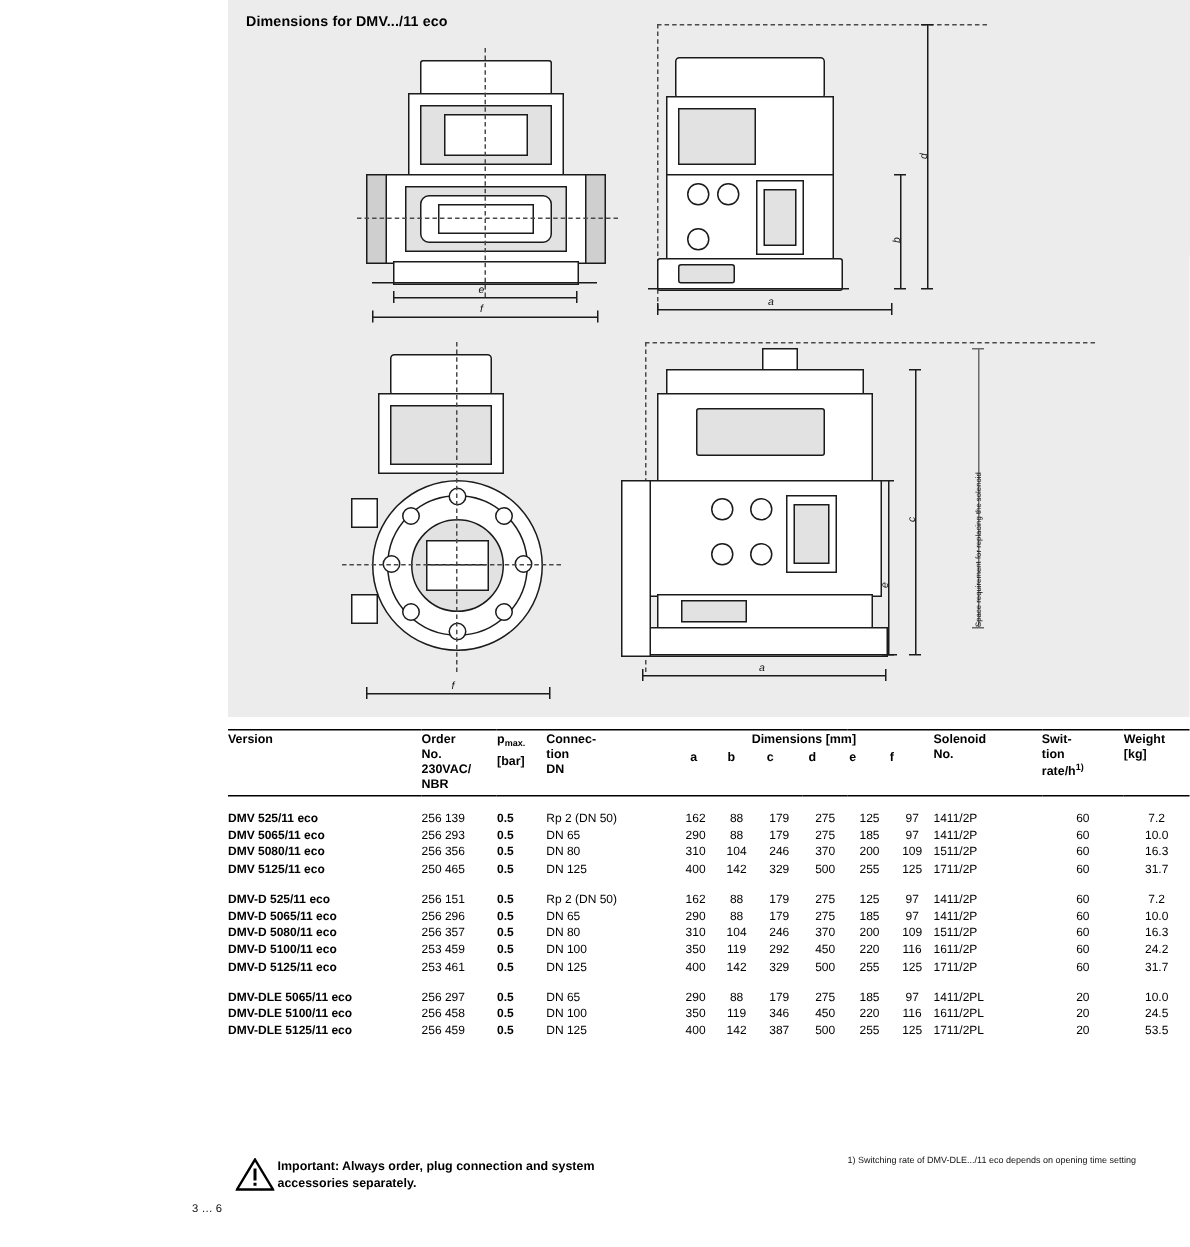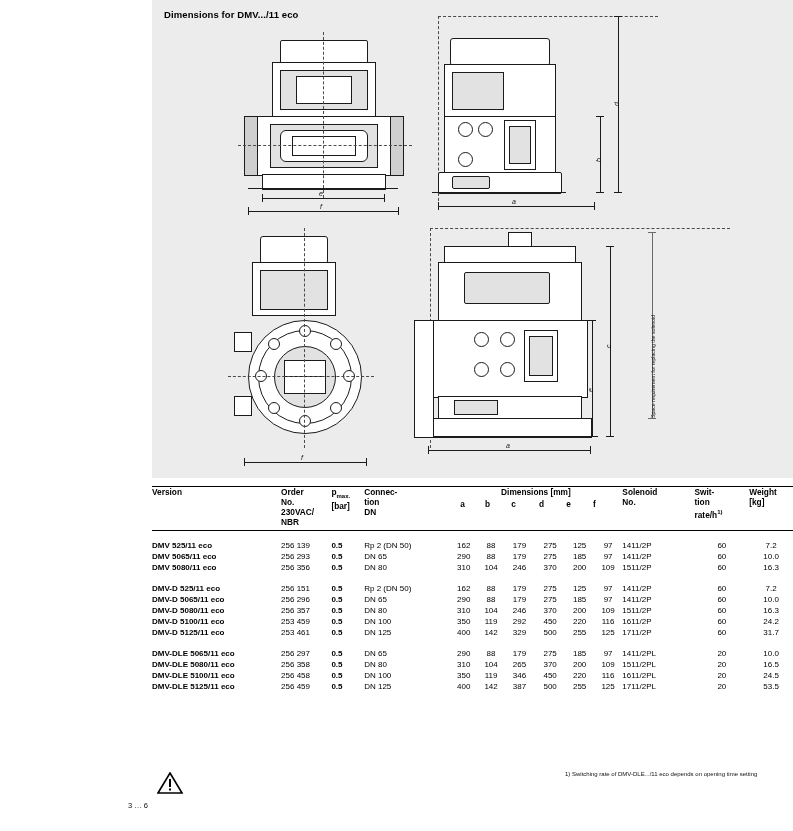--- a/index.html
+++ b/index.html
@@ -341,20 +341,35 @@
         <td class="c">310</td>
         <td class="c">104</td>
         <td class="c">246</td>
         <td class="c">370</td>
         <td class="c">200</td>
         <td class="c">109</td>
         <td class="l">1511/2P</td>
         <td class="c">60</td>
         <td class="c">16.3</td>
       </tr>
+      <tr class="rowtxt">
+        <td class="ver">DMV 5125/11 eco</td>
+        <td class="l">250 465</td>
+        <td class="pm l">0.5</td>
+        <td class="l">DN 125</td>
+        <td class="c">400</td>
+        <td class="c">142</td>
+        <td class="c">329</td>
+        <td class="c">500</td>
+        <td class="c">255</td>
+        <td class="c">125</td>
+        <td class="l">1711/2P</td>
+        <td class="c">60</td>
+        <td class="c">31.7</td>
+      </tr>
 
       <tr class="spacer">
             <td colspan="13"></td>
           </tr>
 
       <tr class="rowtxt">
         <td class="ver">DMV-D 525/11 eco</td>
         <td class="l">256 151</td>
         <td class="pm l">0.5</td>
         <td class="l">Rp 2 (DN 50)</td>
@@ -442,35 +457,20 @@
         <td class="c">88</td>
         <td class="c">179</td>
         <td class="c">275</td>
         <td class="c">185</td>
         <td class="c">97</td>
         <td class="l">1411/2PL</td>
         <td class="c">20</td>
         <td class="c">10.0</td>
       </tr>
       <tr class="rowtxt">
-        <td class="ver">DMV-DLE 5080/11 eco</td>
-        <td class="l">256 358</td>
-        <td class="pm l">0.5</td>
-        <td class="l">DN   80</td>
-        <td class="c">310</td>
-        <td class="c">104</td>
-        <td class="c">265</td>
-        <td class="c">370</td>
-        <td class="c">200</td>
-        <td class="c">109</td>
-        <td class="l">1511/2PL</td>
-        <td class="c">20</td>
-        <td class="c">16.5</td>
-      </tr>
-      <tr class="rowtxt">
         <td class="ver">DMV-DLE 5100/11 eco</td>
         <td class="l">256 458</td>
         <td class="pm l">0.5</td>
         <td class="l">DN 100</td>
         <td class="c">350</td>
         <td class="c">119</td>
         <td class="c">346</td>
         <td class="c">450</td>
         <td class="c">220</td>
         <td class="c">116</td>
@@ -499,15 +499,16 @@
 
   <div class="footnote">1) Switching rate of DMV-DLE.../11 eco depends on opening time setting</div>
 
   <div class="warn-ico">
     <svg width="26" height="22" viewBox="0 0 26 22" aria-hidden="true">
       <polygon points="13,1 25,21 1,21" fill="#ffffff" stroke="#000000" stroke-width="1.6"></polygon>
       <rect x="12" y="7" width="2" height="8" fill="#000000"></rect>
       <rect x="12" y="16.5" width="2" height="2" fill="#000000"></rect>
     </svg>
   </div>
+  <div class="important imp-text">Important: Always order, plug connection and system accessories separately.</div>
 
   <div class="pagenum">3 … 6</div>
 </div>
 
 </body></html>

